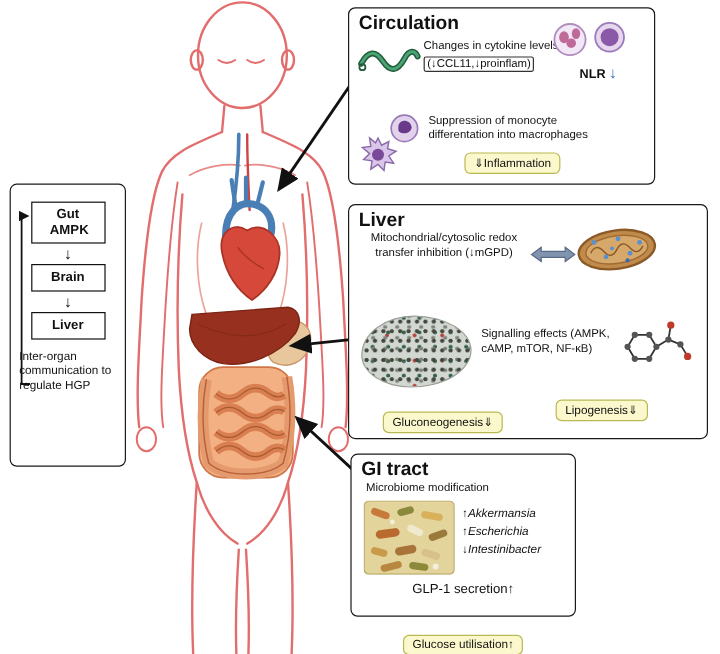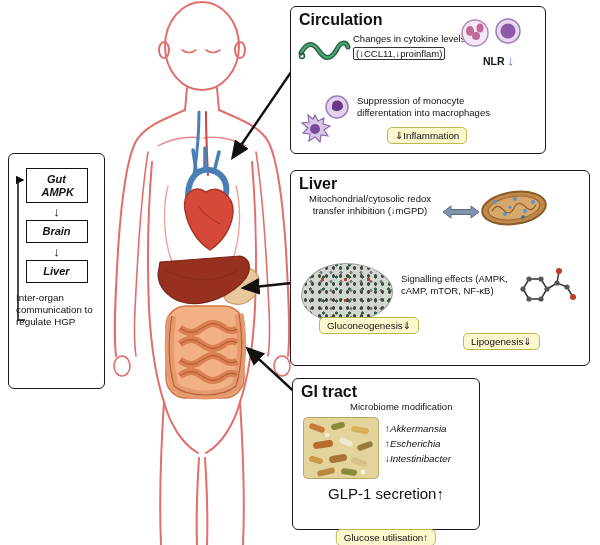--- a/index.html
+++ b/index.html
@@ -8,28 +8,28 @@
   .abs { position:absolute; }
   .panel { position:absolute; background:#fff; border:1.6px solid #1a1a1a; border-radius:6px; }
   .panel-title { position:absolute; left:8px; top:4px; font-weight:bold; font-size:16px; color:#111; }
   .txt { position:absolute; font-size:9.5px; line-height:1.22; color:#111; }
   .badge { position:absolute; background:#fcf8cd; border:1.2px solid #b9b952; border-radius:5px;
            padding:2px 7px; font-size:9.8px; color:#111; white-space:nowrap; }
   .detail-box { display:inline-block; border:1px solid #333; border-radius:2px; padding:0 2px; margin-top:2px; }
   
   .left-panel { display:block; }
   .node-box { width:62px; margin:0 auto; border:1.6px solid #111; background:#fff; text-align:center;
-              font-size:11px; font-weight:bold; color:#111; padding:4px 15px; line-height:1.15;font-style:italic; }
+              font-size:11px; font-weight:bold; color:#111; padding:4px 15px; line-height:1.15; }
   .flow-arrow { text-align:center; font-size:13px; line-height:1; color:#111; margin:2px 0; }
   .panel-caption { margin-top:9px; padding:0 7px; font-size:9.8px; line-height:1.25; color:#111; }
   .nlr-row { position:absolute; font-size:10.5px; font-weight:bold; color:#111; }
   .nlr-down { color:#3a6fc0; font-size:13px; font-weight:bold; }
   .bact-line { font-size:9.8px; color:#111; line-height:1.55; white-space:nowrap; }
   .bact-line i { font-style:italic; }
-  .center-text { position:absolute; left:0; width:100%; text-align:center; font-size:15px; color:#111; }
+  .center-text { position:absolute; left:0; width:100%; text-align:center; font-size:11px; color:#111; }
   .badge-center { left:50%; transform:translateX(-50%); }
   
   .protein-blob { position:absolute; border-radius:48% 52% 55% 45%/55% 48% 52% 45%;
     background-color:#d3d7d2;
     background-image:
       radial-gradient(circle, #44493f 1.5px, transparent 2px),
       radial-gradient(circle, #7d837b 1.4px, transparent 1.8px),
       radial-gradient(circle, #33604a 1.4px, transparent 1.8px),
       radial-gradient(circle, #b5433a 1.4px, transparent 1.8px);
     background-size: 7px 8px, 10px 9px, 13px 12px, 23px 21px;
@@ -230,28 +230,28 @@
         <circle cx="34" cy="30" r="2.6"></circle>
           <circle cx="28" cy="40" r="2.6"></circle>
           <circle cx="16" cy="40" r="2.6"></circle>
         <circle cx="44" cy="24" r="2.6"></circle>
           <circle cx="54" cy="28" r="2.6"></circle>
       </g>
       <circle cx="46" cy="12" r="3" fill="#c03a2a"></circle>
       <circle cx="60" cy="38" r="3" fill="#c03a2a"></circle>
     </svg>
 
-    <div class="badge" style="left:28px; top:146px;">Gluconeogenesis⇓</div>
+    <div class="badge" style="left:28px; top:172px;">Gluconeogenesis⇓</div>
     <div class="badge" style="left:172px; top:162px;">Lipogenesis⇓</div>
   </div>
 
-  <div class="panel" style="left:292px; top:378px; width:188px; height:152px;">
+  <div class="panel" style="left:292px; top:378px; width:188px; height:136px;">
     <div class="panel-title">GI tract</div>
 
-    <div class="txt" style="left:12px; top:22px; width:170px;margin-left:45px;">Microbiome modification</div>
+    <div class="txt" style="left:12px; top:22px; width:170px;">Microbiome modification</div>
 
     <svg class="abs" style="left:10px; top:38px;" width="76" height="62" viewBox="0 0 76 62">
       <rect x="0.5" y="0.5" width="75" height="61" rx="4" fill="#e3d49c" stroke="#b8a868"></rect>
       <g>
         <rect x="6" y="8" width="16" height="6" rx="3" fill="#c87a3a" transform="rotate(20 14 11)"></rect>
         <rect x="28" y="6" width="14" height="6" rx="3" fill="#8a8a3a" transform="rotate(-15 35 9)"></rect>
         <rect x="48" y="10" width="18" height="6" rx="3" fill="#d9b05a" transform="rotate(10 57 13)"></rect>
         <rect x="10" y="24" width="20" height="7" rx="3.5" fill="#b86a2f" transform="rotate(-8 20 27)"></rect>
         <rect x="36" y="22" width="14" height="6" rx="3" fill="#efe9cd" transform="rotate(25 43 25)"></rect>
         <rect x="54" y="26" width="16" height="6" rx="3" fill="#9a7a3a" transform="rotate(-20 62 29)"></rect>

